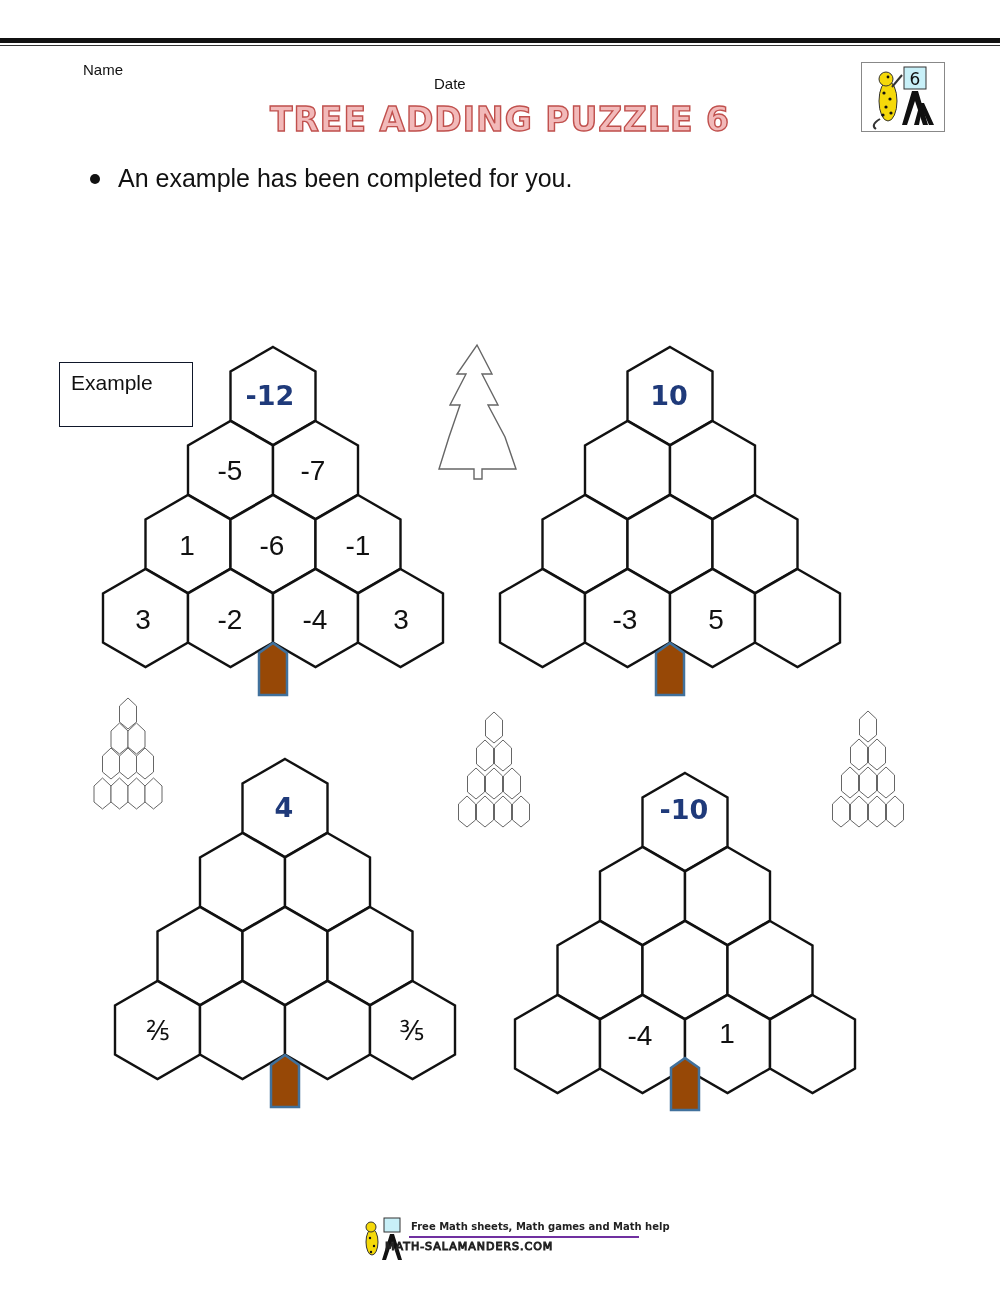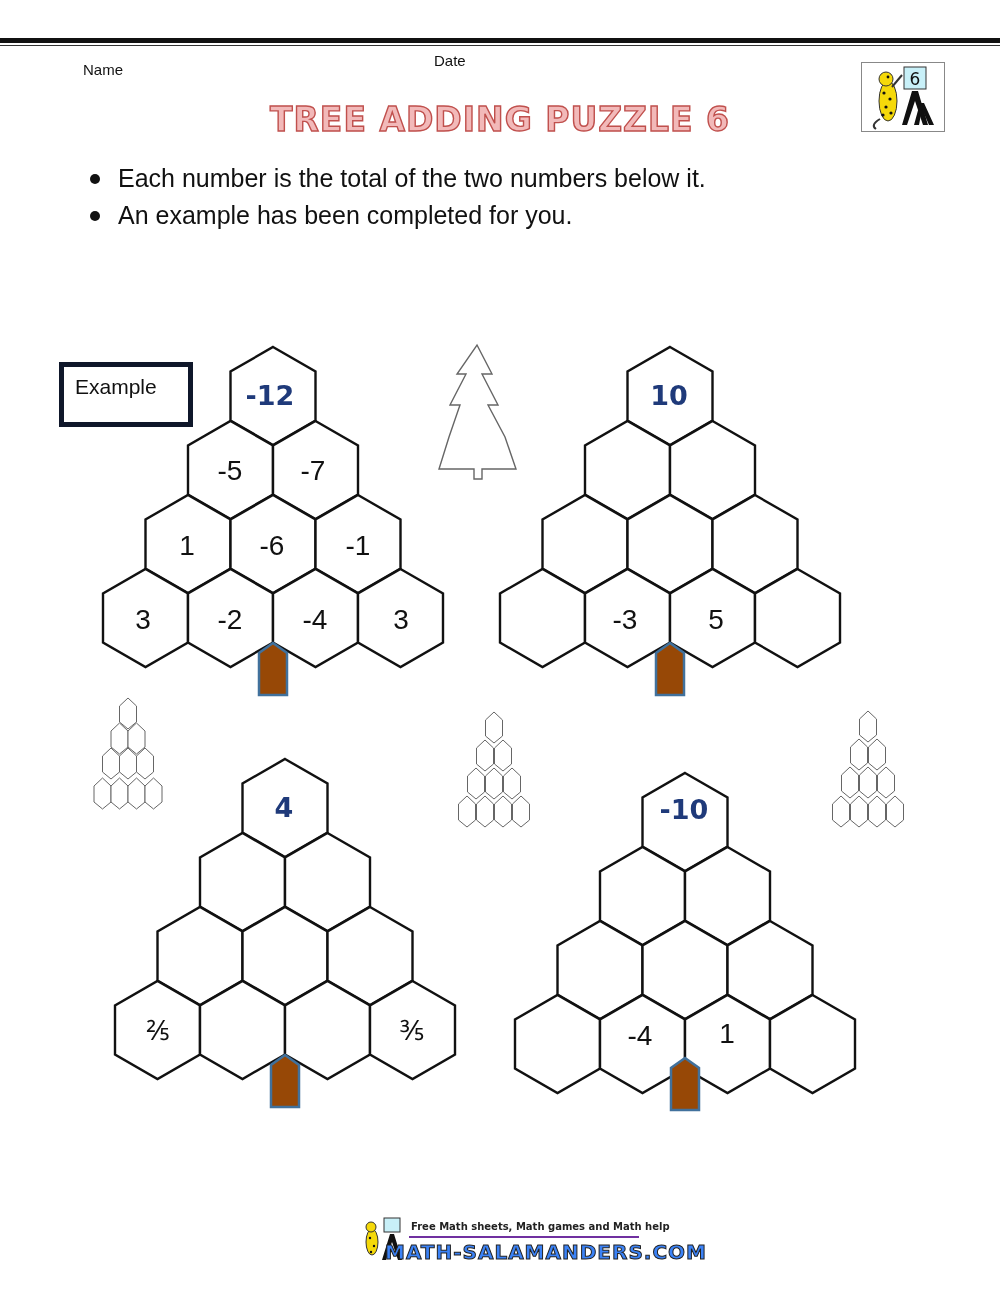--- a/index.html
+++ b/index.html
@@ -5,36 +5,36 @@
   html, body { margin: 0; padding: 0; background: #ffffff; }
   body { width: 1000px; height: 1294px; position: relative; overflow: hidden; font-family: "Liberation Sans", sans-serif; color: #111; }
   .rule-thick { position: absolute; left: 0; top: 38px; width: 1000px; height: 5px; background: #111; }
   .rule-thin { position: absolute; left: 0; top: 45px; width: 1000px; height: 1px; background: #333; }
   .label { position: absolute; font-size: 15px; color: #111; margin-left: 24px; }
   .logo-box { position: absolute; left: 861px; top: 62px; width: 82px; height: 68px; border: 1px solid #888; background: #fff; }
   .title { position: absolute; left: 0; width: 1000px; top: 100px; text-align: center; font-family: "DejaVu Sans", sans-serif; font-weight: bold; font-size: 33px; letter-spacing: 1px; color: #f2b9b9; -webkit-text-stroke: 1.4px #c0504d; }
   .bullets { position: absolute; left: 86px; top: 160px; width: 800px; margin: 0; padding: 0; list-style: none; }
   .bullets li { position: relative; padding-left: 32px; font-size: 25px; line-height: 37px; color: #111; }
   .bullets li::before { content: ""; position: absolute; left: 4px; top: 14px; width: 10px; height: 10px; border-radius: 50%; background: #111; }
-  .example-box { position: absolute; left: 59px; top: 362px; width: 134px; height: 65px; border: 5px solid #0f172a; box-sizing: border-box; font-size: 21px; padding: 8px 0 0 11px; }
+  .example-box { position: absolute; left: 59px; top: 362px; width: 134px; height: 65px; border: 1px solid #0f172a; box-sizing: border-box; font-size: 21px; padding: 8px 0 0 11px; }
   svg.art { position: absolute; left: 0; top: 0; }
   .hex-num { font-family: "Liberation Sans", sans-serif; font-size: 28px; fill: #111; }
   .hex-top { font-family: "DejaVu Sans", sans-serif; font-weight: bold; font-size: 27px; fill: #1f3a7a; }
   .footer-text { position: absolute; left: 411px; top: 1221px; font-family: "DejaVu Sans", sans-serif; font-weight: bold; font-size: 10px; color: #222; text-align: right; }
   .footer-line { position: absolute; left: 409px; top: 1236px; width: 230px; height: 2px; background: #7030a0; }
-  .footer-site { position: absolute; left: 385px; top: 1240px; font-family: "DejaVu Sans", sans-serif; font-weight: bold; font-size: 20px; letter-spacing: 1px; color: #3b82f6; -webkit-text-stroke: 1px #222; }
+  .footer-site { position: absolute; left: 385px; top: 1240px; font-family: "DejaVu Sans", sans-serif; font-weight: normal; font-size: 11px; letter-spacing: 1px; color: #404040; -webkit-text-stroke: 1px #222; }
 </style>
 </head>
 <body>
 
 <div class="rule-thick"></div>
 <div class="rule-thin"></div>
 
 <div class="label" style="left:59px; top:61px;">Name</div>
-<div class="label" style="left:410px; top:52px;">Date</div>
+<div class="label" style="left:410px; top:75px;">Date</div>
 
 <div class="logo-box">
   <svg width="82" height="68" viewBox="0 0 82 68">
     <rect x="42" y="4" width="22" height="22" fill="#c8f0f8" stroke="#333" stroke-width="1"></rect>
     <text x="53" y="22" text-anchor="middle" font-family="DejaVu Sans, sans-serif" font-size="17" fill="#111">6</text>
     <path d="M40 62 L50 28 L56 28 L66 62 L61 62 L53 38 L45 62 Z" fill="#111"></path>
     <path d="M52 62 L58 40 L62 40 L72 62 L67 62 L60 46 L57 62 Z" fill="#111"></path>
     <ellipse cx="26" cy="38" rx="9" ry="20" fill="#f5d90a" stroke="#333" stroke-width="1"></ellipse>
     <circle cx="24" cy="16" r="7" fill="#f5d90a" stroke="#333" stroke-width="1"></circle>
     <circle cx="22" cy="30" r="1.6" fill="#111"></circle>
@@ -44,21 +44,20 @@
     <circle cx="21" cy="52" r="1.6" fill="#111"></circle>
       <circle cx="26" cy="14" r="1.4" fill="#111"></circle>
     <path d="M30 24 L40 12" stroke="#333" stroke-width="2"></path>
     <path d="M18 56 Q8 62 14 66" stroke="#333" stroke-width="2" fill="none"></path>
   </svg>
 </div>
 
 <div class="title">TREE ADDING PUZZLE 6</div>
 
 <ul class="bullets">
-  <li>Each number is the total of the two numbers below it.</li>
   <li>An example has been completed for you.</li>
 </ul>
 
 <div class="example-box">Example</div>
 
 <svg class="art" width="1000" height="1294" viewBox="0 0 1000 1294">
   <defs>
 
     <polygon id="hex" points="0,-49 42.5,-24.5 42.5,24.5 0,49 -42.5,24.5 -42.5,-24.5" fill="#fff" stroke="#111" stroke-width="2.4" stroke-linejoin="miter"></polygon>
     <polygon id="minihex" points="0,-15 8.5,-7 8.5,9 0,16 -8.5,9 -8.5,-7" fill="#fff" stroke="#666" stroke-width="1"></polygon>

